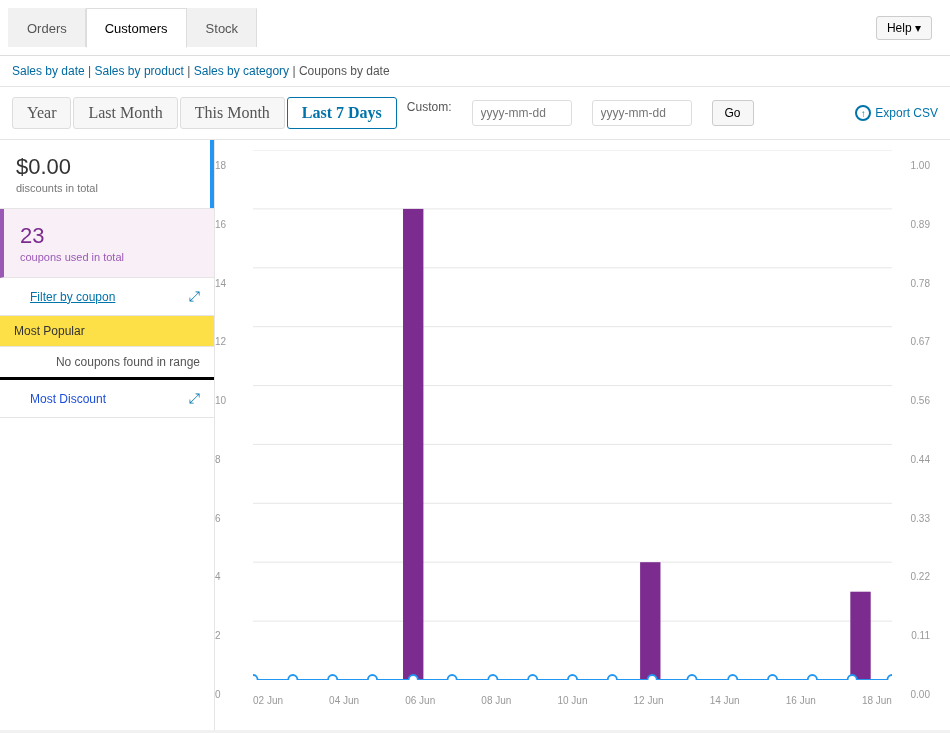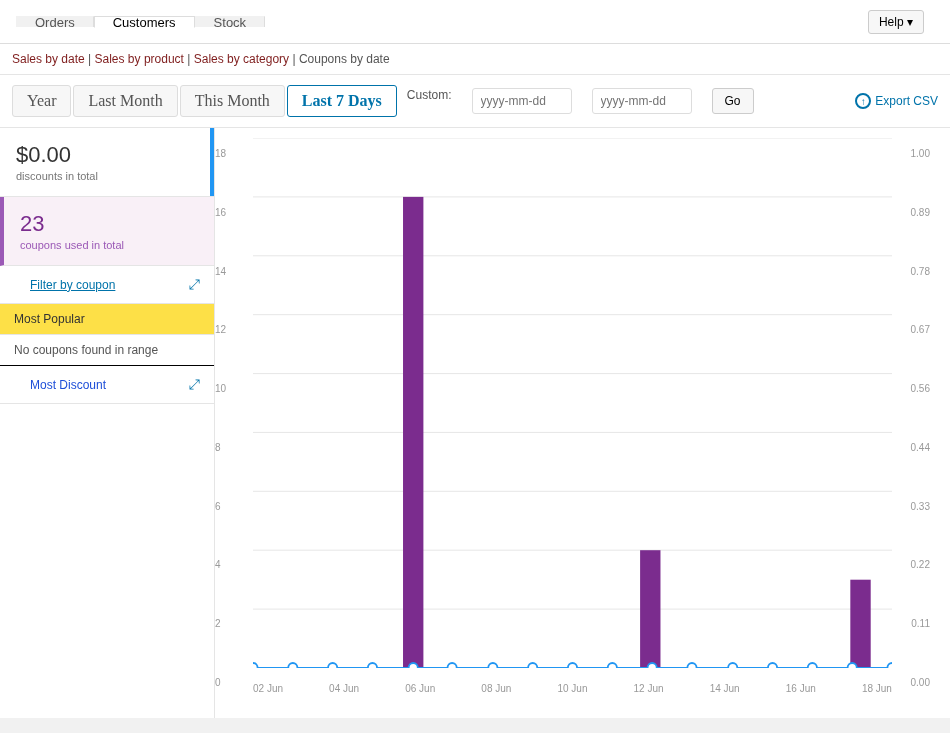--- a/index.html
+++ b/index.html
@@ -1,27 +1,27 @@
 <!DOCTYPE html>
 <html><head>
   <meta charset="utf-8">
   <style>
     * { box-sizing: border-box; margin: 0; padding: 0; }
     body { font-family: -apple-system, BlinkMacSystemFont, 'Segoe UI', sans-serif; font-size: 13px; background: #f1f1f1; color: #333; }
 
     
-    .top-nav { display: flex; align-items: center; background: #fff; border-bottom: 1px solid #ddd; padding: 16px; height: 44px; }
+    .top-nav { display: flex; align-items: center; background: #fff; border-bottom: 1px solid #ddd; padding: 8px; height: 56px; }
     .top-nav-tabs { display: flex; height: 100%; }
     .top-nav-tab { padding: 0 18px; display: flex; align-items: center; cursor: pointer; border: 1px solid transparent; border-bottom: none; font-size: 13px; color: #555; background: #f1f1f1; border-right: 1px solid #ddd; }
     .top-nav-tab.active { background: #fff; color: #000; border: 1px solid #ddd; border-bottom: 1px solid #fff; margin-bottom: -1px; z-index: 1; }
     .help-btn { margin-left: auto; margin-right: 10px; font-size: 12px; background: #f7f7f7; border: 1px solid #ccc; border-radius: 3px; padding: 4px 10px; cursor: pointer; display: flex; align-items: center; gap: 4px; }
 
     
     .breadcrumb { padding: 8px 12px; background: #fff; border-bottom: 1px solid #e5e5e5; font-size: 12px; }
-    .breadcrumb a { color: #7f1d1d; text-decoration: none; }
+    .breadcrumb a { color: #0369a1; text-decoration: none; }
     .breadcrumb span { color: #555; }
 
     
     .content { background: #fff; margin: 0; padding: 0; }
 
     
     .period-tabs { display: flex; align-items: center; padding: 10px 12px; border-bottom: 1px solid #e5e5e5; gap: 2px; }
     .period-tab { padding: 6px 14px; border: 1px solid #ddd; border-radius: 3px; cursor: pointer; font-size: 16px; color: #555; background: #f7f7f7; font-family: Liberation Serif, serif; }
     .period-tab.active { background: #fff; color: #0073aa; border-color: #0073aa; font-weight: 600; }
     .period-custom { display: flex; align-items: flex-start; gap: 20px; margin-left: 8px; font-size: 12px; color: #555; }
@@ -41,21 +41,21 @@
     .stat-label { font-size: 11px; color: #777; margin-top: 2px; }
     .stat-box .blue-bar { position: absolute; right: 0; top: 0; width: 4px; height: 100%; background: #2196f3; }
     .coupon-count { font-size: 22px; font-weight: 400; color: #7b2c8e; }
     .coupon-label { font-size: 11px; color: #9b59b6; margin-top: 2px; }
 
     .filter-section { padding: 10px 14px; border-bottom: 1px solid #e5e5e5; display: flex; align-items: center; justify-content: space-between; }
     .filter-label { color: #0073aa; font-size: 12px; margin-left: 16px; }
     .expand-icon { color: #0073aa; font-size: 14px; cursor: pointer; }
 
     .section-header { padding: 8px 14px; font-weight: 400; font-size: 12px; background: #fde047; border-bottom: 1px solid #e5e5e5; }
-    .section-empty { padding: 8px 14px; font-size: 12px; color: #555; border-bottom: 1px solid #000000; }
+    .section-empty { padding: 8px 14px; font-size: 12px; color: #555; border-bottom: 3px solid #000000; text-align: right; }
     .section-link { padding: 10px 14px; display: flex; align-items: center; justify-content: space-between; border-bottom: 1px solid #e5e5e5; }
     .section-link a { color: #1d4ed8; font-size: 12px; text-decoration: none; }
 
     
     .chart-area { flex: 1; padding: 10px 20px 20px 0; position: relative; }
     .chart-container { position: relative; width: 100%; height: 560px; }
 
     
     .y-labels-left { position: absolute; left: 0; top: 0; height: 560px; width: 38px; display: flex; flex-direction: column-reverse; justify-content: space-between; padding: 10px 0; }
     .y-labels-right { position: absolute; right: 0; top: 0; height: 560px; width: 38px; display: flex; flex-direction: column-reverse; justify-content: space-between; padding: 10px 0; text-align: right; }

